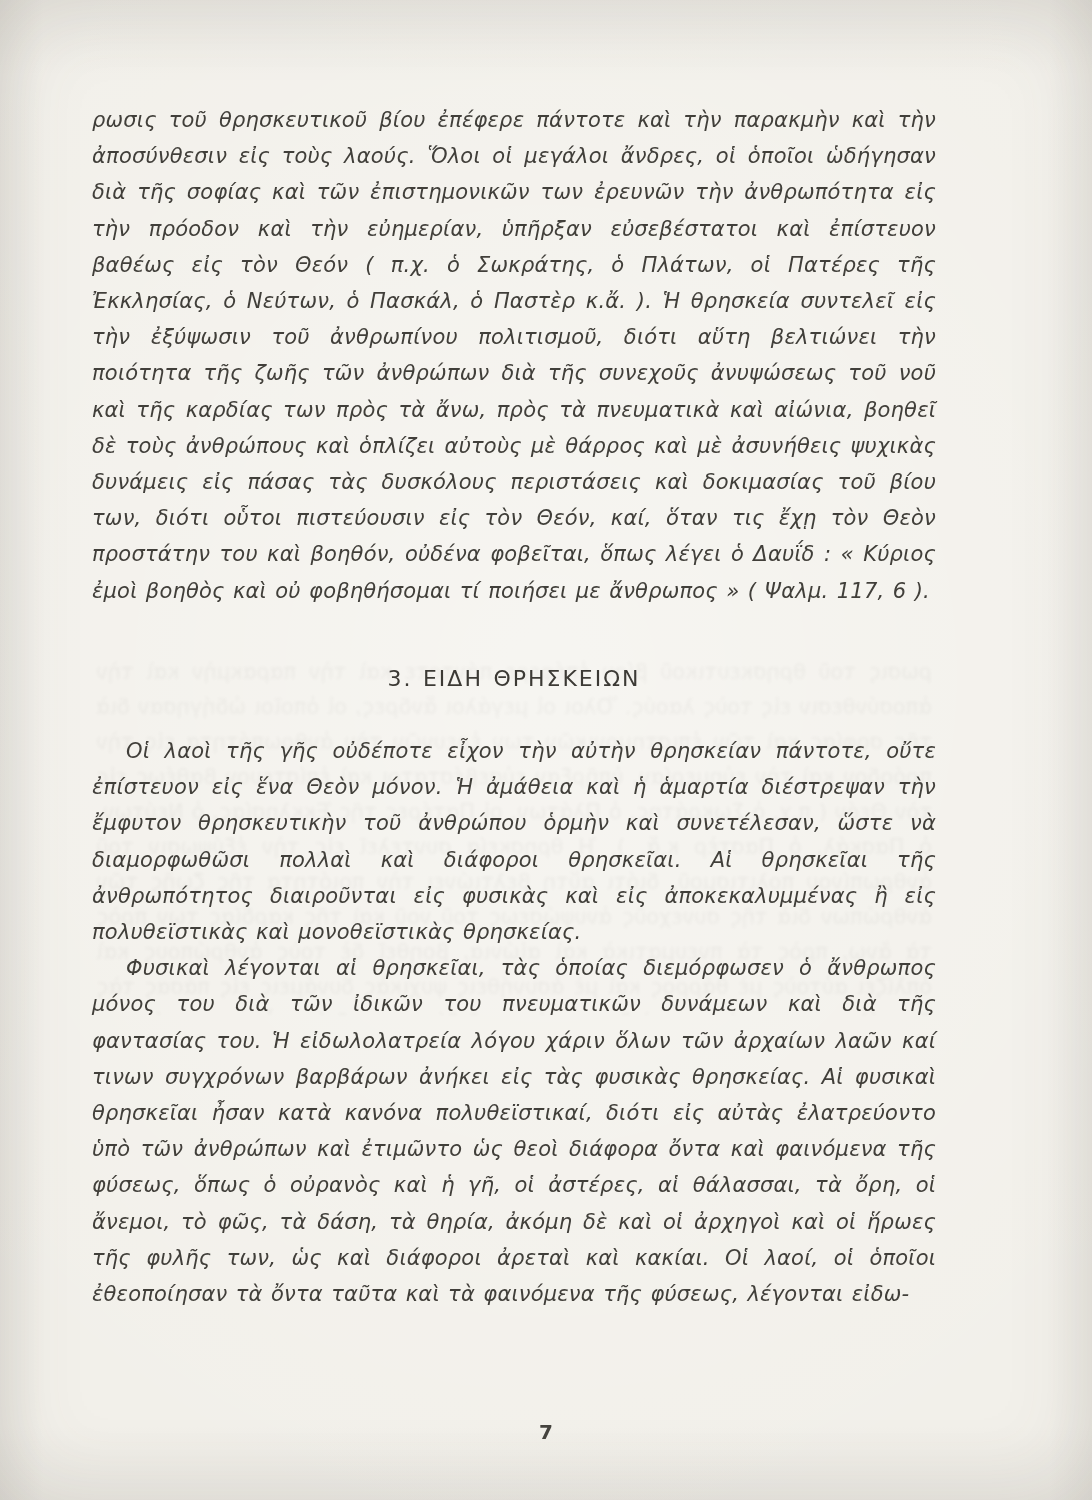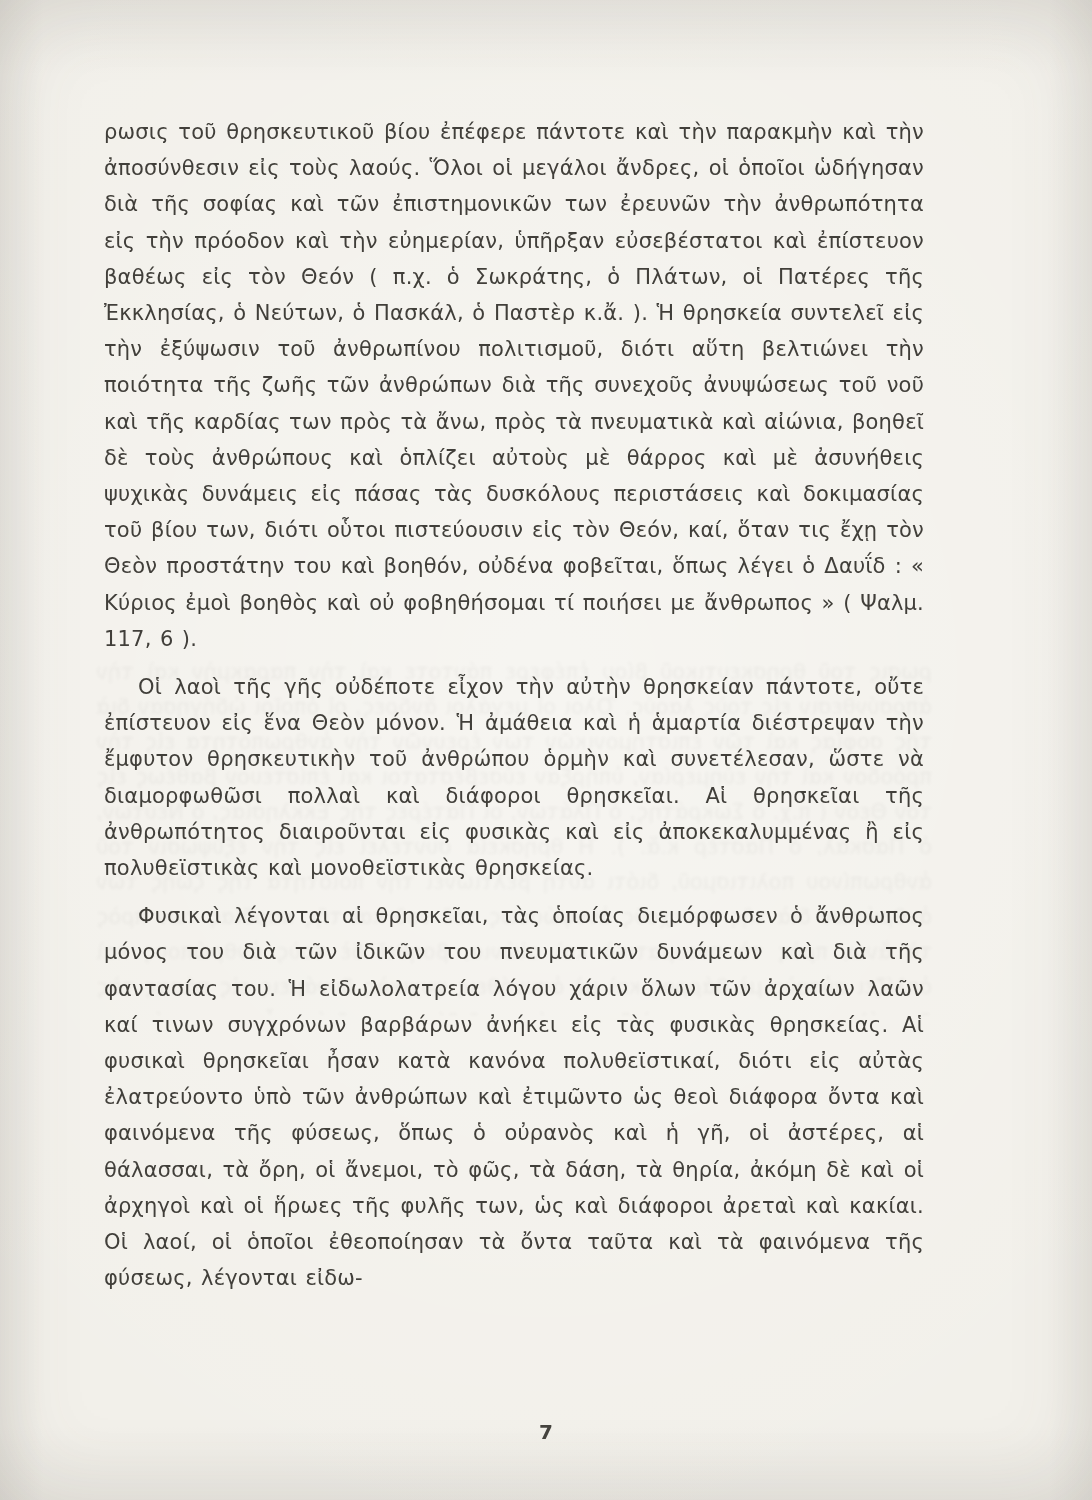--- a/index.html
+++ b/index.html
@@ -28,21 +28,22 @@
     left: 92px;
     top: 102px;
     width: 844px;
     font-size: 21px;
     line-height: 36.2px;
     text-align: justify;
     letter-spacing: 0.2px;
     word-spacing: 1.5px;
   }
   .para {
-    margin: 12px;
+    margin: 0;
+    font-style: italic;
   }
   .para.indent {
     text-indent: 34px;
   }
   .section-heading {
     margin: 52px 0 36px 0;
     text-align: center;
     font-size: 22px;
     font-weight: 500;
     letter-spacing: 2px;
@@ -81,20 +82,21 @@
 <body>
 
 <div class="page">
 
   <div class="bleed-through" aria-hidden="true">ρωσις τοῦ θρησκευτικοῦ βίου ἐπέφερε πάντοτε καὶ τὴν παρακμὴν καὶ τὴν ἀποσύνθεσιν εἰς τοὺς λαούς. Ὅλοι οἱ μεγάλοι ἄνδρες, οἱ ὁποῖοι ὡδήγησαν διὰ τῆς σοφίας καὶ τῶν ἐπιστημονικῶν των ἐρευνῶν τὴν ἀνθρωπότητα εἰς τὴν πρόοδον καὶ τὴν εὐημερίαν, ὑπῆρξαν εὐσεβέστατοι καὶ ἐπίστευον βαθέως εἰς τὸν Θεόν ( π.χ. ὁ Σωκράτης, ὁ Πλάτων, οἱ Πατέρες τῆς Ἐκκλησίας, ὁ Νεύτων, ὁ Πασκάλ, ὁ Παστὲρ κ.ἄ. ). Ἡ θρησκεία συντελεῖ εἰς τὴν ἐξύψωσιν τοῦ ἀνθρωπίνου πολιτισμοῦ, διότι αὕτη βελτιώνει τὴν ποιότητα τῆς ζωῆς τῶν ἀνθρώπων διὰ τῆς συνεχοῦς ἀνυψώσεως τοῦ νοῦ καὶ τῆς καρδίας των πρὸς τὰ ἄνω, πρὸς τὰ πνευματικὰ καὶ αἰώνια, βοηθεῖ δὲ τοὺς ἀνθρώπους καὶ ὁπλίζει αὐτοὺς μὲ θάρρος καὶ μὲ ἀσυνήθεις ψυχικὰς δυνάμεις εἰς πάσας τὰς δυσκόλους περιστάσεις καὶ δοκιμασίας τοῦ βίου των, διότι οὗτοι πιστεύουσιν εἰς τὸν Θεόν, καί, ὅταν τις ἔχῃ τὸν Θεὸν προστάτην του καὶ βοηθόν, οὐδένα φοβεῖται, ὅπως λέγει ὁ Δαυΐδ : « Κύριος ἐμοὶ βοηθὸς καὶ οὐ φοβηθήσομαι τί ποιήσει με ἄνθρωπος » ( Ψαλμ. 117, 6 ).</div>
 
   <main class="text-block">
 
     <p class="para">ρωσις τοῦ θρησκευτικοῦ βίου ἐπέφερε πάντοτε καὶ τὴν παρακμὴν καὶ τὴν ἀποσύνθεσιν εἰς τοὺς λαούς. Ὅλοι οἱ μεγάλοι ἄνδρες, οἱ ὁποῖοι ὡδήγησαν διὰ τῆς σοφίας καὶ τῶν ἐπιστημονικῶν των ἐρευνῶν τὴν ἀνθρωπότητα εἰς τὴν πρόοδον καὶ τὴν εὐημερίαν, ὑπῆρξαν εὐσεβέστατοι καὶ ἐπίστευον βαθέως εἰς τὸν Θεόν ( π.χ. ὁ Σωκράτης, ὁ Πλάτων, οἱ Πατέρες τῆς Ἐκκλησίας, ὁ Νεύτων, ὁ Πασκάλ, ὁ Παστὲρ κ.ἄ. ). Ἡ θρησκεία συντελεῖ εἰς τὴν ἐξύψωσιν τοῦ ἀνθρωπίνου πολιτισμοῦ, διότι αὕτη βελτιώνει τὴν ποιότητα τῆς ζωῆς τῶν ἀνθρώπων διὰ τῆς συνεχοῦς ἀνυψώσεως τοῦ νοῦ καὶ τῆς καρδίας των πρὸς τὰ ἄνω, πρὸς τὰ πνευματικὰ καὶ αἰώνια, βοηθεῖ δὲ τοὺς ἀνθρώπους καὶ ὁπλίζει αὐτοὺς μὲ θάρρος καὶ μὲ ἀσυνήθεις ψυχικὰς δυνάμεις εἰς πάσας τὰς δυσκόλους περιστάσεις καὶ δοκιμασίας τοῦ βίου των, διότι οὗτοι πιστεύουσιν εἰς τὸν Θεόν, καί, ὅταν τις ἔχῃ τὸν Θεὸν προστάτην του καὶ βοηθόν, οὐδένα φοβεῖται, ὅπως λέγει ὁ Δαυΐδ : « Κύριος ἐμοὶ βοηθὸς καὶ οὐ φοβηθήσομαι τί ποιήσει με ἄνθρωπος » ( Ψαλμ. 117, 6 ).</p>
 
+    <h2 class="section-heading">3. ΕΙΔΗ ΘΡΗΣΚΕΙΩΝ</h2>
 
     <p class="para indent">Οἱ λαοὶ τῆς γῆς οὐδέποτε εἶχον τὴν αὐτὴν θρησκείαν πάντοτε, οὔτε ἐπίστευον εἰς ἕνα Θεὸν μόνον. Ἡ ἀμάθεια καὶ ἡ ἁμαρτία διέστρεψαν τὴν ἔμφυτον θρησκευτικὴν τοῦ ἀνθρώπου ὁρμὴν καὶ συνετέλεσαν, ὥστε νὰ διαμορφωθῶσι πολλαὶ καὶ διάφοροι θρησκεῖαι. Αἱ θρησκεῖαι τῆς ἀνθρωπότητος διαιροῦνται εἰς φυσικὰς καὶ εἰς ἀποκεκαλυμμένας ἢ εἰς πολυθεϊστικὰς καὶ μονοθεϊστικὰς θρησκείας.</p>
 
     <p class="para indent">Φυσικαὶ λέγονται αἱ θρησκεῖαι, τὰς ὁποίας διεμόρφωσεν ὁ ἄνθρωπος μόνος του διὰ τῶν ἰδικῶν του πνευματικῶν δυνάμεων καὶ διὰ τῆς φαντασίας του. Ἡ εἰδωλολατρεία λόγου χάριν ὅλων τῶν ἀρχαίων λαῶν καί τινων συγχρόνων βαρβάρων ἀνήκει εἰς τὰς φυσικὰς θρησκείας. Αἱ φυσικαὶ θρησκεῖαι ἦσαν κατὰ κανόνα πολυθεϊστικαί, διότι εἰς αὐτὰς ἐλατρεύοντο ὑπὸ τῶν ἀνθρώπων καὶ ἐτιμῶντο ὡς θεοὶ διάφορα ὄντα καὶ φαινόμενα τῆς φύσεως, ὅπως ὁ οὐρανὸς καὶ ἡ γῆ, οἱ ἀστέρες, αἱ θάλασσαι, τὰ ὄρη, οἱ ἄνεμοι, τὸ φῶς, τὰ δάση, τὰ θηρία, ἀκόμη δὲ καὶ οἱ ἀρχηγοὶ καὶ οἱ ἥρωες τῆς φυλῆς των, ὡς καὶ διάφοροι ἀρεταὶ καὶ κακίαι. Οἱ λαοί, οἱ ὁποῖοι ἐθεοποίησαν τὰ ὄντα ταῦτα καὶ τὰ φαινόμενα τῆς φύσεως, λέγονται εἰδω-</p>
 
   </main>
 
   <footer class="page-number">7</footer>
 
 </div>

